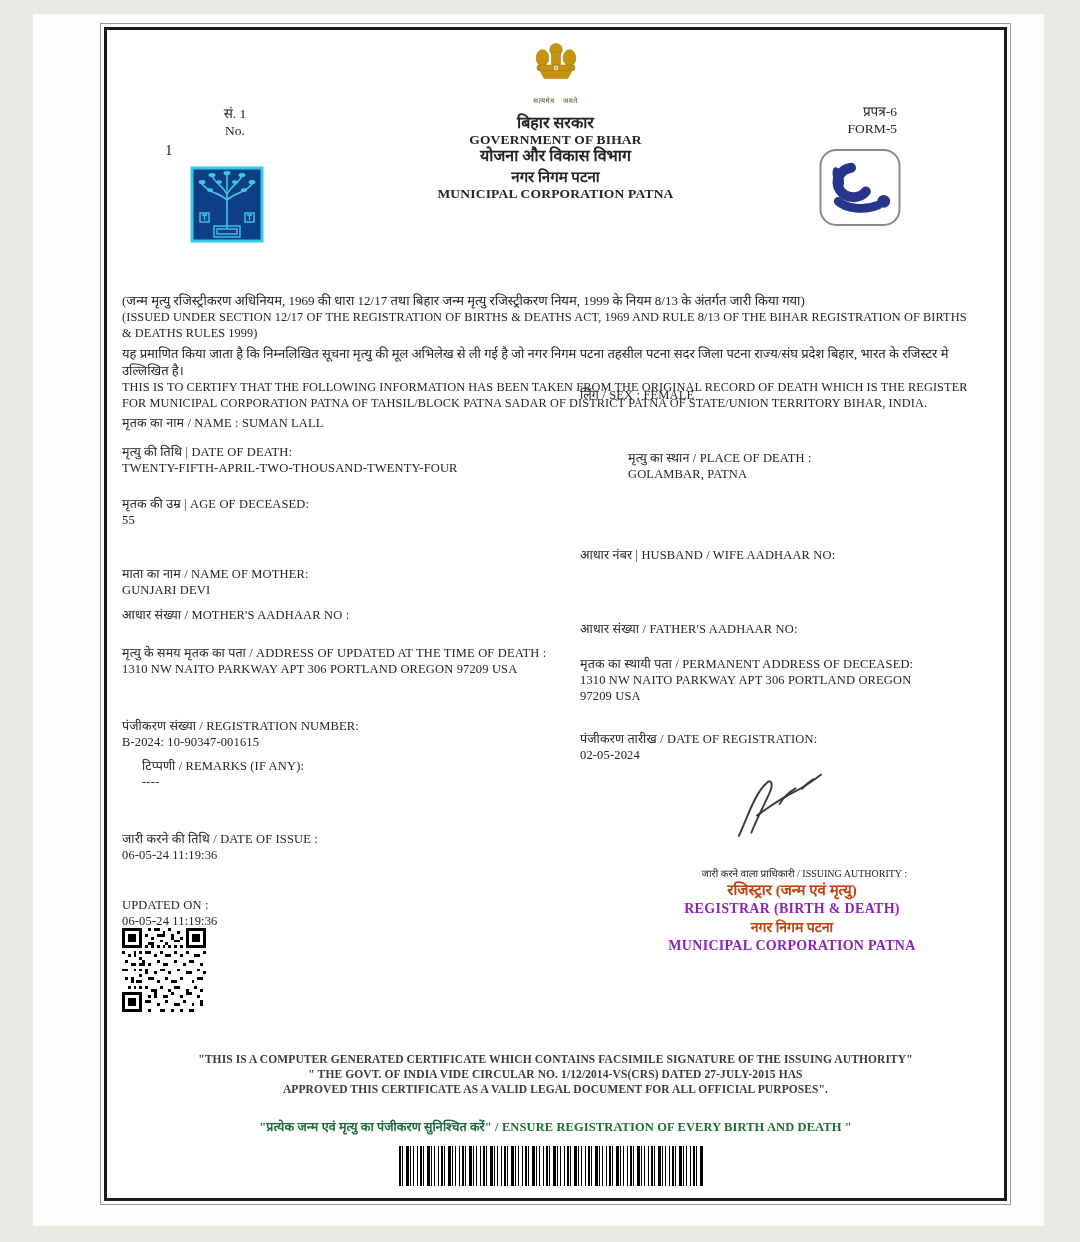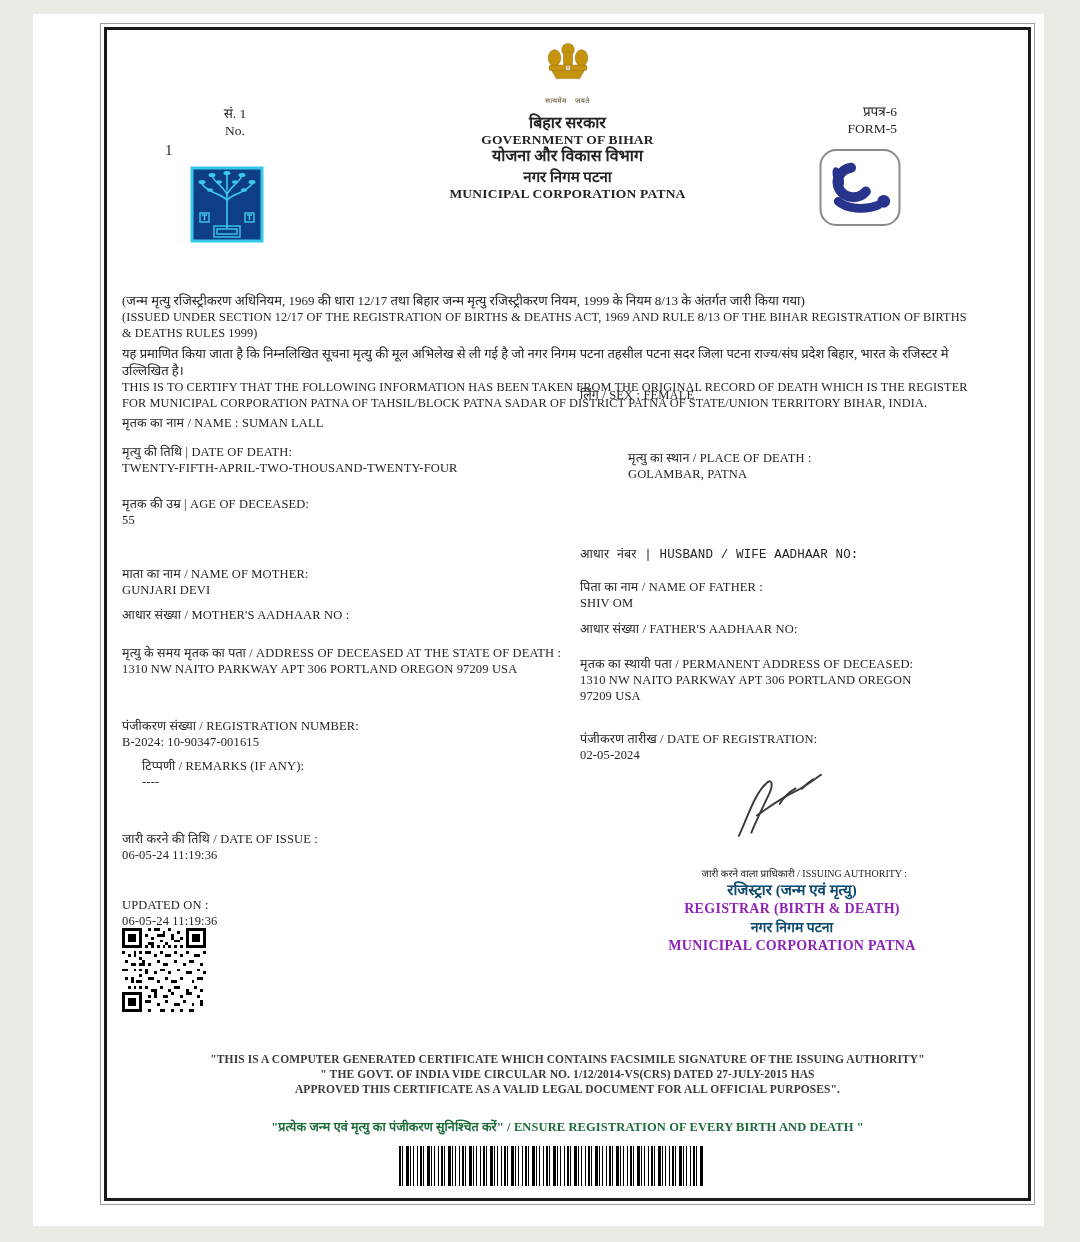--- a/index.html
+++ b/index.html
@@ -1,40 +1,40 @@
 <!DOCTYPE html>
 <html><head>
 <meta charset="utf-8">
 <style>
   html,body{margin:0;padding:0;}
   body{background:#e9ece4;font-family:"Liberation Serif","DejaVu Serif",serif;}
   .canvas{position:relative;width:1080px;height:1242px;background:#e9ece4;overflow:hidden;}
   .scan{position:absolute;left:33px;top:14px;width:1011px;height:1212px;background:#fefefe;}
   .sheet{position:absolute;left:104px;top:27px;width:897px;height:1168px;background:#fff;
-         border:3px solid #1a1a1a;outline:1px solid #9b9b9b;outline-offset:3px;color:#242424;padding-left:24px;}
+         border:3px solid #1a1a1a;outline:1px solid #9b9b9b;outline-offset:3px;color:#242424;}
   .abs{position:absolute;}
   .ctr{text-align:center;}
   .rt{text-align:right;}
   
   .h-hi{font-size:16px;font-weight:bold;line-height:18px;}
   .h-en{font-size:13.5px;font-weight:bold;line-height:15px;letter-spacing:.2px;}
   .h-hi-sm{font-size:15px;font-weight:bold;line-height:17px;margin-top:4px;}
   .title-hi{font-size:17px;font-weight:bold;line-height:20px;color:#a93226;}
   .title-en{font-size:16px;font-weight:bold;line-height:18px;color:#a93226;letter-spacing:.6px;}
   .corner{font-size:13.5px;line-height:16.5px;}
   .pageno{font-size:15px;}
   .emblem-cap{font-size:7px;color:#4a3a10;word-spacing:6px;letter-spacing:.5px;}
   
   .para{position:absolute;left:15px;width:852px;}
   .p-hi{font-size:13px;line-height:17px;}
   .p-en{font-size:12.3px;line-height:16px;letter-spacing:.1px;}
   .fld{position:absolute;font-size:12.5px;line-height:16px;letter-spacing:.15px;}
   .fld .blk{display:block;}
   .authority{font-size:10px;margin-top:12px;}
-  .reg-hi{font-size:15px;font-weight:bold;line-height:19px;color:#0c4a6e;}
+  .reg-hi{font-size:15px;font-weight:bold;line-height:19px;color:#c2410c;}
   .reg-en{font-size:14px;font-weight:bold;line-height:18px;color:#8f23b7;letter-spacing:.3px;}
   .foot{font-size:11.5px;font-weight:bold;line-height:15px;color:#3a3a3a;letter-spacing:.1px;}
   .slogan{font-size:12.5px;font-weight:bold;color:#1d6b39;letter-spacing:.1px;}
   .barcode{position:absolute;left:292px;top:1116px;width:305px;height:40px;
     background:repeating-linear-gradient(90deg,#000 0 2px,#fff 2px 3px,#000 3px 4px,#fff 4px 7px,
       #000 7px 10px,#fff 10px 11px,#000 11px 12px,#fff 12px 14px,#000 14px 15px,#fff 15px 18px,
       #000 18px 19px,#fff 19px 21px);}
   .sig{transform:rotate(-6deg);}
 </style>
 </head>
@@ -155,21 +155,21 @@
     </div>
     <div class="fld" style="left:15px;top:536px;">
       <span class="blk">माता का नाम / NAME OF MOTHER:</span>
       <span class="blk">GUNJARI DEVI</span>
     </div>
     <div class="fld" style="left:15px;top:577px;">
       <span class="blk">आधार संख्या / MOTHER'S AADHAAR NO :</span>
       <span class="blk"></span>
     </div>
     <div class="fld" style="left:15px;top:615px;">
-      <span class="blk">मृत्यु के समय मृतक का पता / ADDRESS OF DECEASED AT THE STATE OF DEATH :</span>
+      <span class="blk">मृत्यु के समय मृतक का पता / ADDRESS OF UPDATED AT THE TIME OF DEATH :</span>
       <span class="blk">1310 NW NAITO PARKWAY APT 306 PORTLAND OREGON 97209 USA</span>
     </div>
     <div class="fld" style="left:15px;top:688px;">
       <span class="blk">पंजीकरण संख्या / REGISTRATION NUMBER:</span>
       <span class="blk">B-2024: 10-90347-001615</span>
     </div>
     <div class="fld" style="left:15px;top:728px;margin-left:20px;">
       <span class="blk">टिप्पणी / REMARKS (IF ANY):</span>
       <span class="blk">----</span>
     </div>
@@ -215,27 +215,23 @@
                    M8,25h2v1h-2z M12,26h1v1h-1z M15,25h1v1h-1z M18,26h2v1h-2z M21,25h1v1h-1z M24,26h1v1h-1z M27,25h1v2h-1z
                    M9,28h1v1h-1z M13,28h2v1h-2z M17,28h1v1h-1z M20,28h1v1h-1z M23,28h2v1h-2z"></path>
         </g>
       </svg>
     </div>
 
     <div class="fld" style="left:473px;top:420px;margin-left:48px;">
       <span class="blk">मृत्यु का स्थान / PLACE OF DEATH :</span>
       <span class="blk">GOLAMBAR, PATNA</span>
     </div>
-    <div class="fld" style="left:473px;top:517px;font-family:Liberation Mono, monospace;">
+    <div class="fld" style="left:473px;top:517px;">
       <span class="blk">आधार नंबर | HUSBAND / WIFE AADHAAR NO:</span>
       <span class="blk"></span>
-    </div>
-    <div class="fld" style="left:473px;top:549px;">
-      <span class="blk">पिता का नाम / NAME OF FATHER :</span>
-      <span class="blk">SHIV OM</span>
     </div>
     <div class="fld" style="left:473px;top:591px;">
       <span class="blk">आधार संख्या / FATHER'S AADHAAR NO:</span>
       <span class="blk"></span>
     </div>
     <div class="fld" style="left:473px;top:626px;">
       <span class="blk">मृतक का स्थायी पता / PERMANENT ADDRESS OF DECEASED:</span>
       <span class="blk">1310 NW NAITO PARKWAY APT 306 PORTLAND OREGON</span>
       <span class="blk">97209 USA</span>
     </div>

